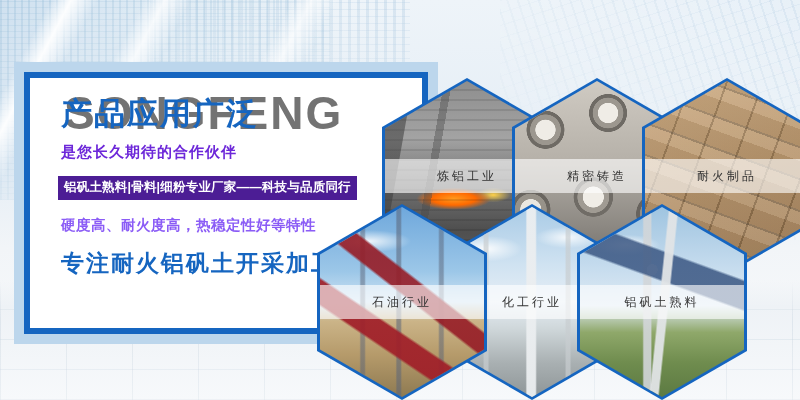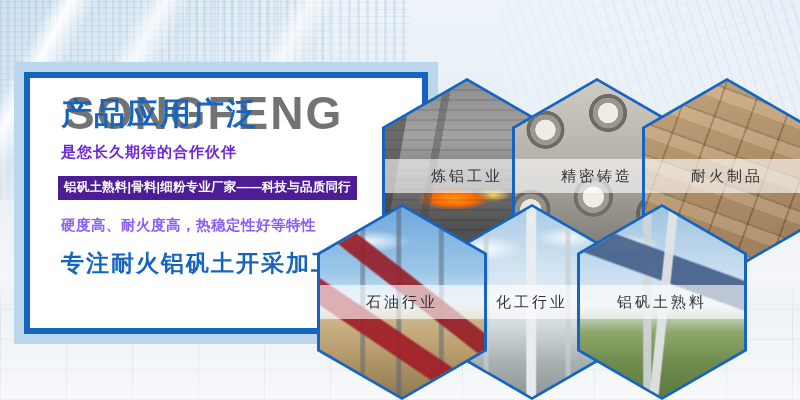--- a/index.html
+++ b/index.html
@@ -125,21 +125,21 @@
   .hex-inner{
     position:absolute;inset:3px;
     clip-path:polygon(50% 0%,100% 25%,100% 75%,50% 100%,0% 75%,0% 25%);
     overflow:hidden;
   }
   .hex-photo{position:absolute;inset:0;}
   .hex-label{
     position:absolute;left:0;right:0;top:50%;transform:translateY(-50%);
     height:34px;line-height:34px;text-align:center;
     background:rgba(255,255,255,.62);
-    color:#333333;font-size:15px;letter-spacing:3px;
+    color:#333333;font-size:12px;letter-spacing:3px;
     font-family:"DejaVu Sans","Liberation Sans",sans-serif;
   }
 
   
   .ph-smelt{
     background:
       radial-gradient(ellipse 48px 14px at 42% 62%, #ff9a1e 0%, #ff6a00 45%, rgba(255,106,0,0) 78%),
       radial-gradient(ellipse 22px 9px at 66% 60%, #ffd24a 0%, rgba(255,210,74,0) 80%),
       linear-gradient(180deg,#8e8e8e 0%, #a3a3a3 30%, #6e6e6e 58%, #4f4f4f 78%, #5d5d5d 100%),
       repeating-linear-gradient(92deg, rgba(0,0,0,.12) 0 3px, rgba(255,255,255,.05) 3px 9px);

